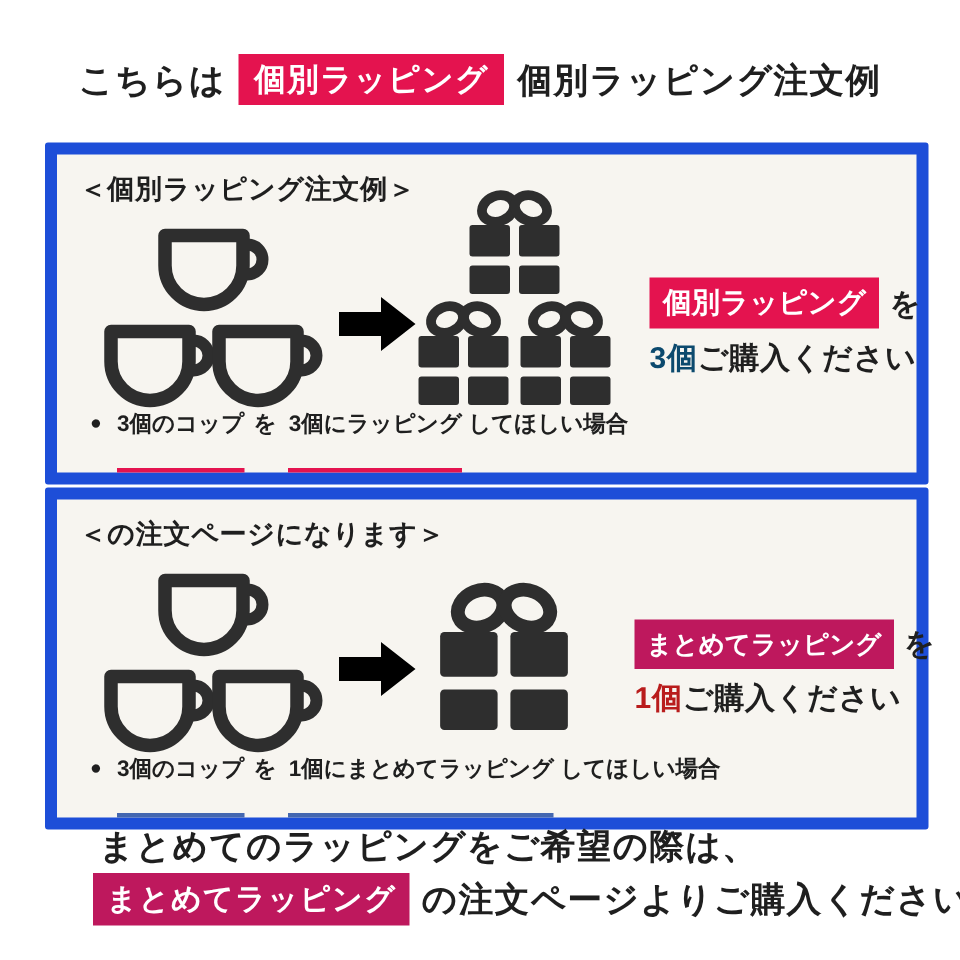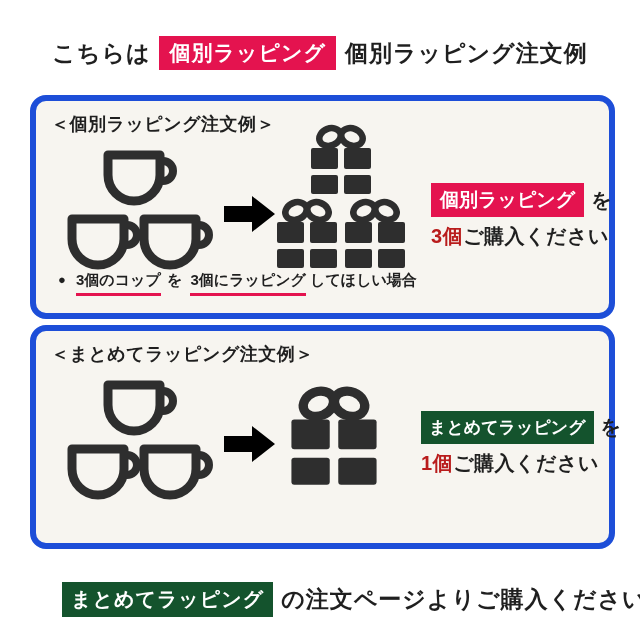--- a/index.html
+++ b/index.html
@@ -8,49 +8,49 @@
     font-family:"Liberation Sans","DejaVu Sans",sans-serif;
     font-weight:700;color:#1f1f1f;overflow:hidden;
   }
   .canvas{position:relative;width:640px;height:640px;background:#ffffff;}
 
   
   .header{position:absolute;top:36px;left:0;width:640px;display:flex;
     justify-content:center;align-items:center;gap:9px;font-size:23px;letter-spacing:1px;white-space:nowrap;}
   .badge{color:#ffffff;display:inline-block;padding:3px 10px;font-family:Liberation Serif, serif;}
   .badge-red{background:#e4134f;}
-  .badge-navy{background:#14532d;}
+  .badge-navy{background:#be185d;}
   .header .badge{font-size:21px;}
 
   
   .box{position:absolute;left:30px;width:573px;height:212px;background:#f7f5f0;
-    border:6px solid #1d4ed8;border-radius:16px;}
+    border:8px solid #1d4ed8;border-radius:2px;}
   .box-individual{top:95px;}
   .box-together{top:325px;}
   .box-title{position:absolute;left:15px;top:11px;font-size:18px;letter-spacing:0.5px;white-space:nowrap;}
 
   .cups{position:absolute;left:30px;top:47px;}
   .arrow{position:absolute;left:188px;top:94px;}
   .gifts{position:absolute;left:240px;top:23px;}
   .gift-single{position:absolute;left:254px;top:54px;}
 
   .purchase{position:absolute;white-space:nowrap;}
   .box-individual .purchase{left:395px;top:82px;}
   .box-together .purchase{left:385px;top:80px;}
   .p-line1{display:flex;align-items:center;gap:7px;font-size:20px;}
   .box-individual .p-line1 .badge{font-size:19px;padding:4px 9px;}
   .box-together .p-line1 .badge{font-size:17px;padding:5px 8px;}
   .p-line2{margin-top:6px;font-size:20px;letter-spacing:0.5px;}
-  .count-red{color:#b91c1c;}
+  .count-red{color:#0c4a6e;}
   .count-blue{color:#b91c1c;}
 
   .note{position:absolute;left:22px;top:170px;font-size:15px;white-space:nowrap;}
   .note span{display:inline-block;}
   .note .marker{font-size:13px;margin-right:6px;transform:translateY(-1px);}
-  .u{padding-bottom:3px;border-bottom:3px solid;}
+  .u{padding-bottom:20px;border-bottom:3px solid;}
   .u-red{border-color:#e4134f;}
   .u-blue{border-color:#4467b0;}
   .note .mid{margin:0 4px 0 2px;}
 
   
   .f-line1{position:absolute;left:66px;top:549px;font-size:23px;letter-spacing:1px;white-space:nowrap;}
   .f-line2{position:absolute;left:62px;top:582px;display:flex;align-items:center;gap:8px;
     font-size:23px;letter-spacing:1px;white-space:nowrap;}
   .f-line2 .badge{font-size:20px;padding:4px 9px;}
 
@@ -119,21 +119,21 @@
     <div class="note">
       <span class="marker">●</span>
       <span class="u u-red">3個のコップ</span>
       <span class="mid">を</span>
       <span class="u u-red">3個にラッピング</span>
       <span>してほしい場合</span>
     </div>
   </section>
 
   <section class="box box-together">
-    <div class="box-title">＜まとめてラッピング注文例＞</div>
+    <div class="box-title">＜の注文ページになります＞</div>
 
     <svg class="cups" width="150" height="128" viewBox="0 0 150 128">
       <use href="#cup" x="36" y="0"></use>
       <use href="#cup" x="0" y="64"></use>
       <use href="#cup" x="72" y="64"></use>
     </svg>
 
     <svg class="arrow arrow-blue" width="52" height="38" viewBox="0 0 52 38">
       <use href="#arrowShape"></use>
     </svg>
@@ -145,20 +145,28 @@
     <div class="purchase">
       <div class="p-line1">
         <span class="badge badge-navy">まとめてラッピング</span>
         <span>を</span>
       </div>
       <div class="p-line2">
         <span class="count-blue">1個</span><span>ご購入ください</span>
       </div>
     </div>
 
+    <div class="note">
+      <span class="marker">●</span>
+      <span class="u u-blue">3個のコップ</span>
+      <span class="mid">を</span>
+      <span class="u u-blue">1個にまとめてラッピング</span>
+      <span>してほしい場合</span>
+    </div>
   </section>
 
+  <div class="f-line1">まとめてのラッピングをご希望の際は、</div>
   <div class="f-line2">
     <span class="badge badge-navy">まとめてラッピング</span>
     <span>の注文ページよりご購入ください。</span>
   </div>
 
 </div>
 
 </body></html>

